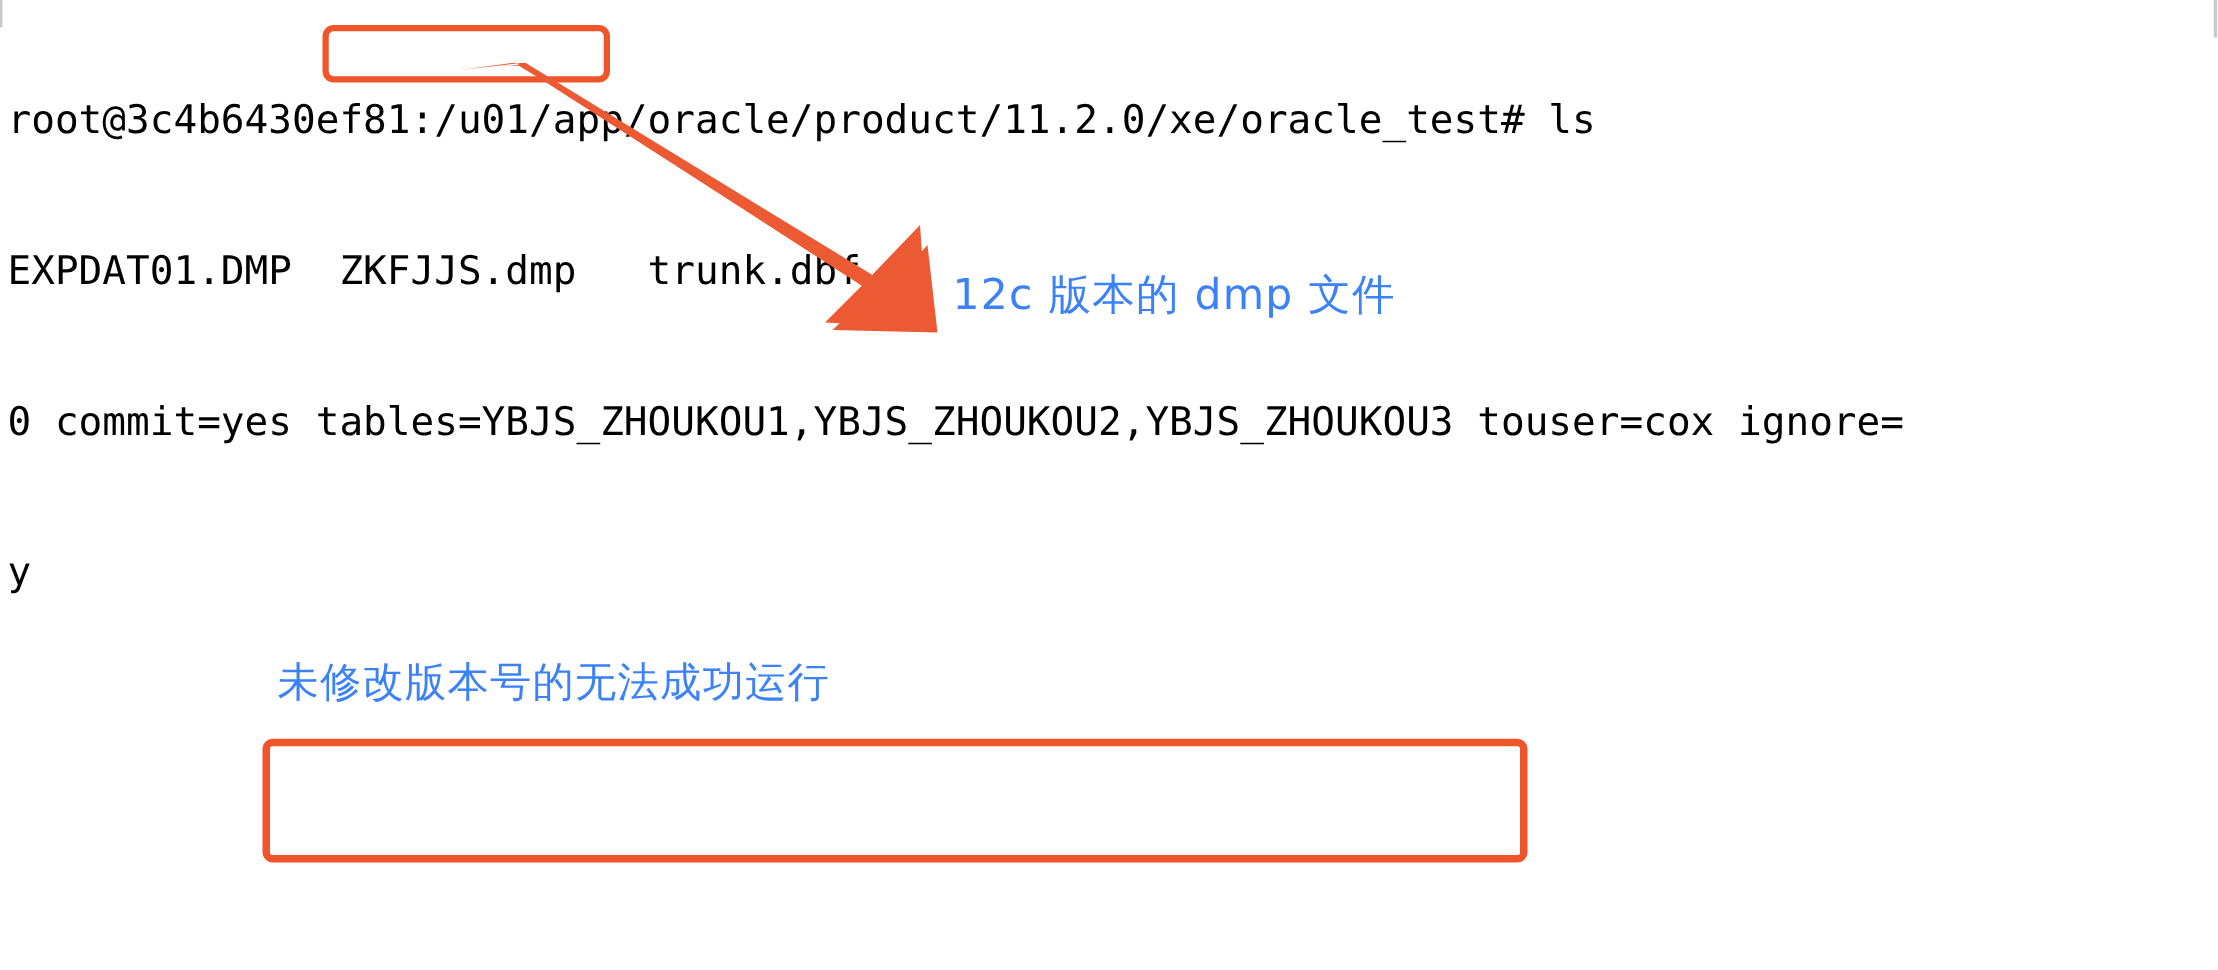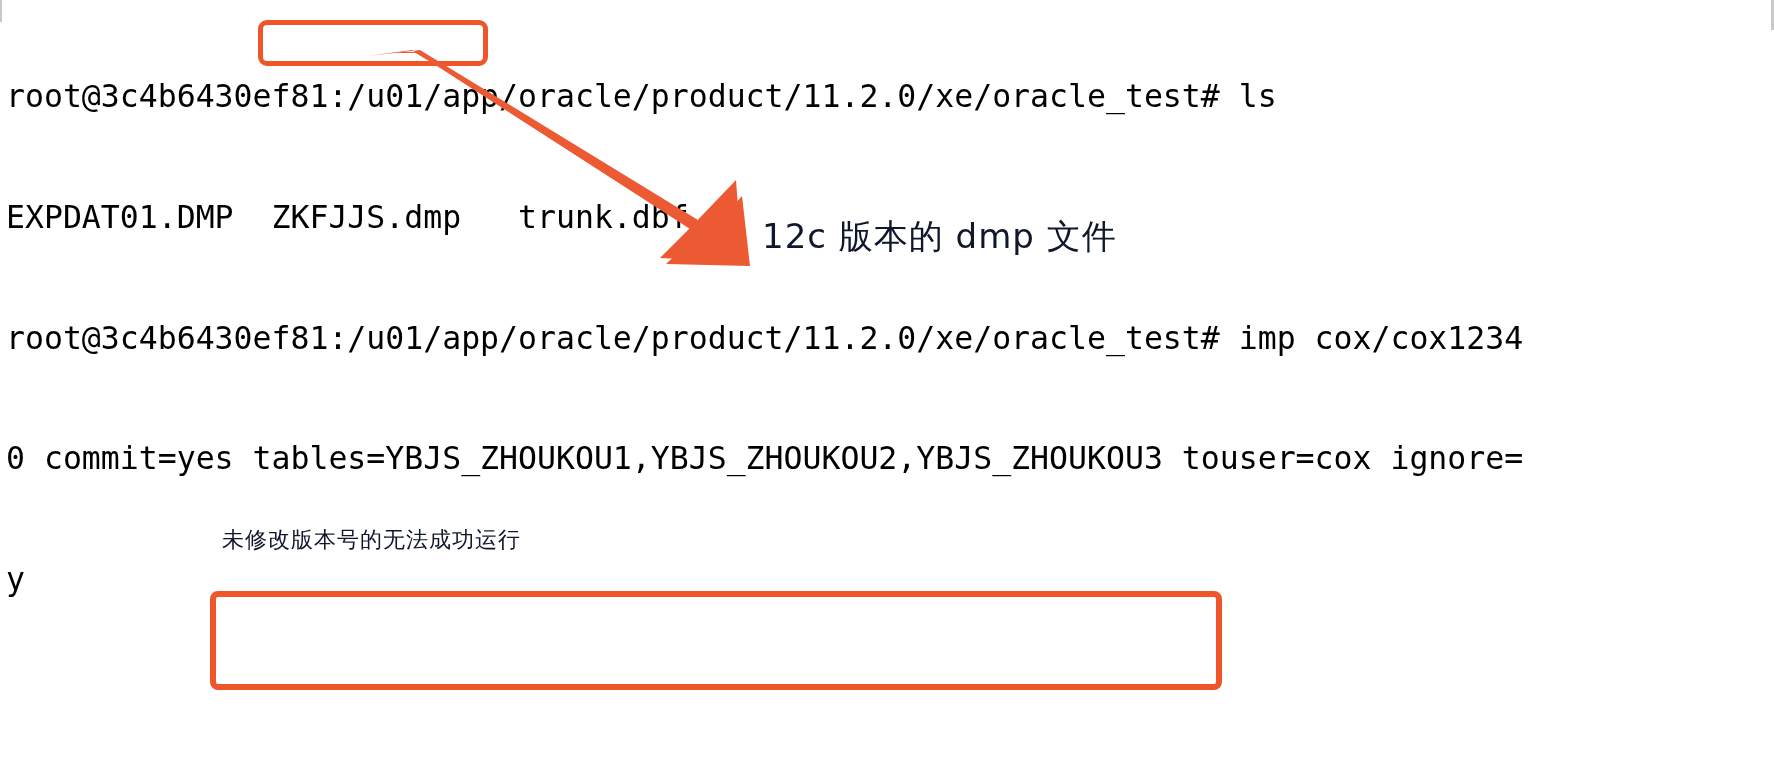--- a/index.html
+++ b/index.html
@@ -69,37 +69,37 @@
     left: 210px;
     top: 591px;
     width: 1012px;
     height: 99px;
     border-radius: 8px;
     border-width: 6px;
   }
 
   .ann-text {
     position: absolute;
-    color: #0f172a;
+    color: #3b82f6;
     font-family: "DejaVu Sans", "Liberation Sans", sans-serif;
     font-size: 33px;
     line-height: 1;
     white-space: pre;
     z-index: 6;
     letter-spacing: 1px;
   }
   #ann-12c {
     left: 762px;
     top: 219px;
     font-size: 34px;
   }
   #ann-ver {
     left: 222px;
     top: 529px;
-    font-size: 22px;
+    font-size: 33px;
   }
 
   
   #arrow-wrap {
     position: absolute;
     left: 360px;
     top: 50px;
     width: 420px;
     height: 220px;
     z-index: 6;
@@ -110,21 +110,20 @@
 <body>
 
 <div id="screen">
 
   <div class="edge-mark edge-left"></div>
   <div class="edge-mark edge-right"></div>
 
   <div class="term" id="terminal-output">
     <div class="ln">root@3c4b6430ef81:/u01/app/oracle/product/11.2.0/xe/oracle_test# ls</div>
     <div class="ln">EXPDAT01.DMP  ZKFJJS.dmp   trunk.dbf</div>
-    <div class="ln">root@3c4b6430ef81:/u01/app/oracle/product/11.2.0/xe/oracle_test# imp cox/cox1234</div>
     <div class="ln">0 commit=yes tables=YBJS_ZHOUKOU1,YBJS_ZHOUKOU2,YBJS_ZHOUKOU3 touser=cox ignore=</div>
     <div class="ln">y</div>
     
     
     
     
     
     
     
     

